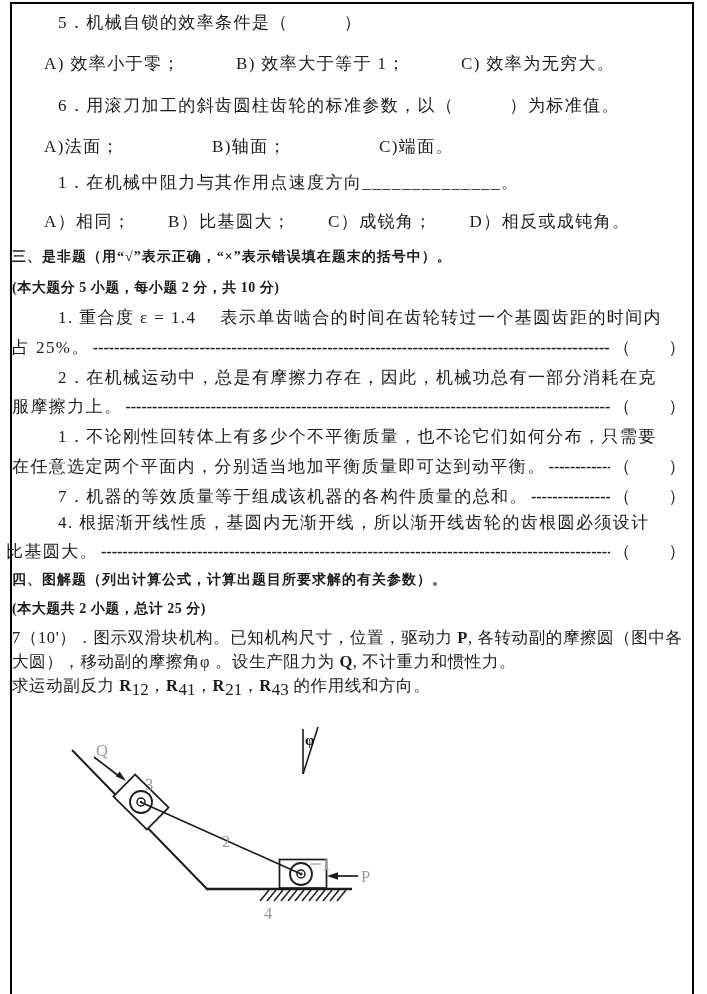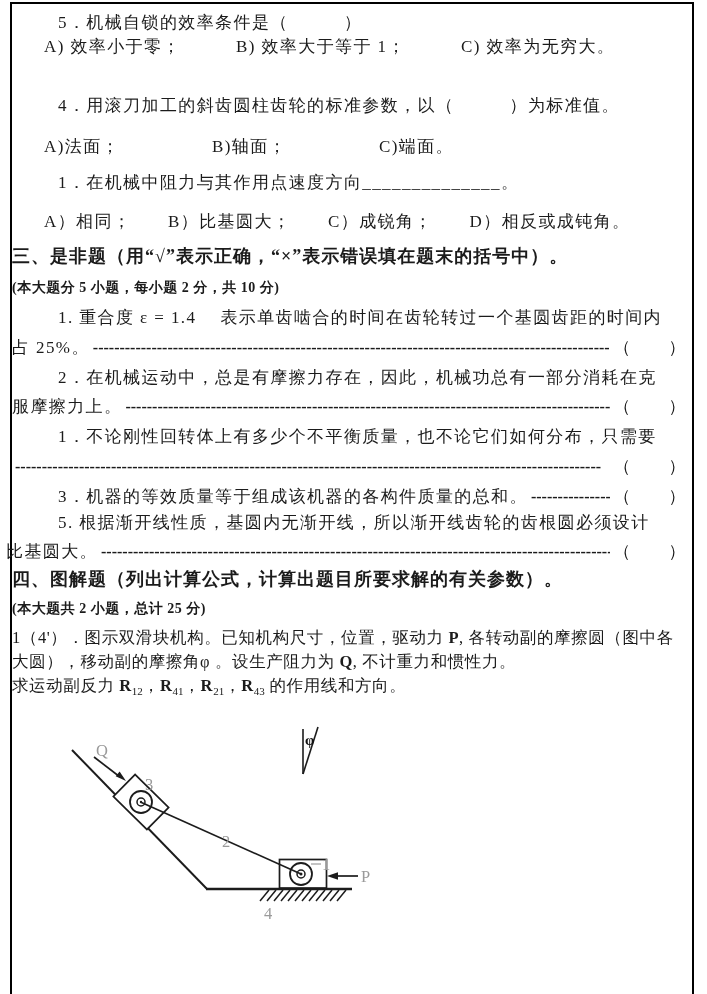--- a/index.html
+++ b/index.html
@@ -7,44 +7,44 @@
     width:707px;height:994px;background:#ffffff;position:relative;overflow:hidden;
     font-family:"Liberation Serif","DejaVu Serif",serif;color:#1b1b1b;
   }
   .border-frame{
     position:absolute;left:10px;top:2px;width:680px;height:992px;
     border-left:2px solid #000;border-top:2px solid #000;border-right:2px solid #000;
   }
   .ln{
     position:absolute;font-size:17px;line-height:21px;letter-spacing:1.4px;white-space:pre;
   }
-  .h{font-weight:bold;font-size:18px;letter-spacing:1px;}
+  .h{font-weight:bold;font-size:14px;letter-spacing:1px;}
   .hsub{font-weight:bold;font-size:14px;letter-spacing:0.5px;}
   .leader{display:flex;align-items:flex-end;right:20px;white-space:pre;}
   .leader .txt{white-space:pre;flex:0 0 auto;}
   .dash{
     flex:1 1 auto;overflow:hidden;white-space:nowrap;font-weight:bold;
     letter-spacing:0;margin:0 3px;font-size:16px;
   }
   .paren{white-space:pre;flex:0 0 auto;}
   .para{font-size:16.5px;letter-spacing:0.6px;}
-  sub{font-size:11px;letter-spacing:0;margin-top:16px;}
+  sub{font-size:17px;letter-spacing:0;margin-top:16px;}
   .bold{font-weight:bold;}
   svg text{font-family:"Liberation Serif","DejaVu Serif",serif;}
   .figlabel{fill:#9a9a9a;font-size:16.5px;}
   .phil{fill:#111;font-size:15px;font-weight:bold;}
 </style>
 </head>
 <body>
 
 <div class="border-frame"></div>
 
 <div class="ln" style="top:12px;left:58px">5．机械自锁的效率条件是（　　　）</div>
-<div class="ln" style="top:36px;left:44px">A) 效率小于零；　　　B) 效率大于等于 1；　　　C) 效率为无穷大。</div>
-<div class="ln" style="top:95px;left:58px">4．用滚刀加工的斜齿圆柱齿轮的标准参数，以（　　　）为标准值。</div>
+<div class="ln" style="top:53px;left:44px">A) 效率小于零；　　　B) 效率大于等于 1；　　　C) 效率为无穷大。</div>
+<div class="ln" style="top:95px;left:58px">6．用滚刀加工的斜齿圆柱齿轮的标准参数，以（　　　）为标准值。</div>
 <div class="ln" style="top:136px;left:44px">A)法面；　　　　　B)轴面；　　　　　C)端面。</div>
 <div class="ln" style="top:172px;left:58px">1．在机械中阻力与其作用点速度方向______________。</div>
 <div class="ln" style="top:211px;left:44px">A）相同；　　B）比基圆大；　　C）成锐角；　　D）相反或成钝角。</div>
 
 <div class="ln h" style="top:246px;left:12px">三、是非题（用“√”表示正确，“×”表示错误填在题末的括号中）。</div>
 <div class="ln hsub" style="top:277px;left:12px">(本大题分 5 小题，每小题 2 分，共 10 分)</div>
 
 <div class="ln" style="top:307px;left:58px">1. 重合度 ε = 1.4　 表示单齿啮合的时间在齿轮转过一个基圆齿距的时间内</div>
 <div class="ln leader" style="top:337px;left:12px">
   <span class="txt">占 25%。</span>
@@ -54,41 +54,42 @@
 
 <div class="ln" style="top:367px;left:58px">2．在机械运动中，总是有摩擦力存在，因此，机械功总有一部分消耗在克</div>
 <div class="ln leader" style="top:396px;left:12px">
   <span class="txt">服摩擦力上。</span>
   <span class="dash">--------------------------------------------------------------------------------------------------------------</span>
   <span class="paren">（　　）</span>
 </div>
 
 <div class="ln" style="top:426px;left:58px">1．不论刚性回转体上有多少个不平衡质量，也不论它们如何分布，只需要</div>
 <div class="ln leader" style="top:456px;left:12px">
+  <span class="txt">在任意选定两个平面内，分别适当地加平衡质量即可达到动平衡。</span>
   <span class="dash">--------------------------------------------------------------------------------------------------------------</span>
   <span class="paren">（　　）</span>
 </div>
 
 <div class="ln leader" style="top:486px;left:58px">
-  <span class="txt">3．机器的等效质量等于组成该机器的各构件质量的总和。</span>
+  <span class="txt">7．机器的等效质量等于组成该机器的各构件质量的总和。</span>
   <span class="dash">--------------------------------------------------------------------------------------------------------------</span>
   <span class="paren">（　　）</span>
 </div>
 
-<div class="ln" style="top:512px;left:58px">5. 根据渐开线性质，基圆内无渐开线，所以渐开线齿轮的齿根圆必须设计</div>
+<div class="ln" style="top:512px;left:58px">4. 根据渐开线性质，基圆内无渐开线，所以渐开线齿轮的齿根圆必须设计</div>
 <div class="ln leader" style="top:541px;left:6px">
   <span class="txt">比基圆大。</span>
   <span class="dash">--------------------------------------------------------------------------------------------------------------</span>
   <span class="paren">（　　）</span>
 </div>
 
 <div class="ln h" style="top:569px;left:12px">四、图解题（列出计算公式，计算出题目所要求解的有关参数）。</div>
 <div class="ln hsub" style="top:598px;left:12px">(本大题共 2 小题，总计 25 分)</div>
 
-<div class="ln para" style="top:627px;left:12px"><span>1（4'）．图示双滑块机构。已知机构尺寸，位置，驱动力 </span><span class="bold">P</span><span>, 各转动副的摩擦圆（图中各</span></div>
+<div class="ln para" style="top:627px;left:12px"><span>7（10'）．图示双滑块机构。已知机构尺寸，位置，驱动力 </span><span class="bold">P</span><span>, 各转动副的摩擦圆（图中各</span></div>
 
 <div class="ln para" style="top:651px;left:12px"><span>大圆），移动副的摩擦角φ 。设生产阻力为 </span><span class="bold">Q</span><span>, 不计重力和惯性力。</span></div>
 
 <div class="ln para" style="top:675px;left:12px"><span>求运动副反力 </span><span class="bold">R</span><sub>12</sub><span>，</span><span class="bold">R</span><sub>41</sub><span>，</span><span class="bold">R</span><sub>21</sub><span>，</span><span class="bold">R</span><sub>43</sub><span> 的作用线和方向。</span></div>
 
 <svg style="position:absolute;left:55px;top:716px" width="345" height="218" viewBox="55 716 345 218">
 
   <g>
     <line x1="303" y1="729" x2="303" y2="774" stroke="#1c1c1c" stroke-width="1.6"></line>
     <line x1="303" y1="774" x2="318" y2="727" stroke="#1c1c1c" stroke-width="1.6"></line>

